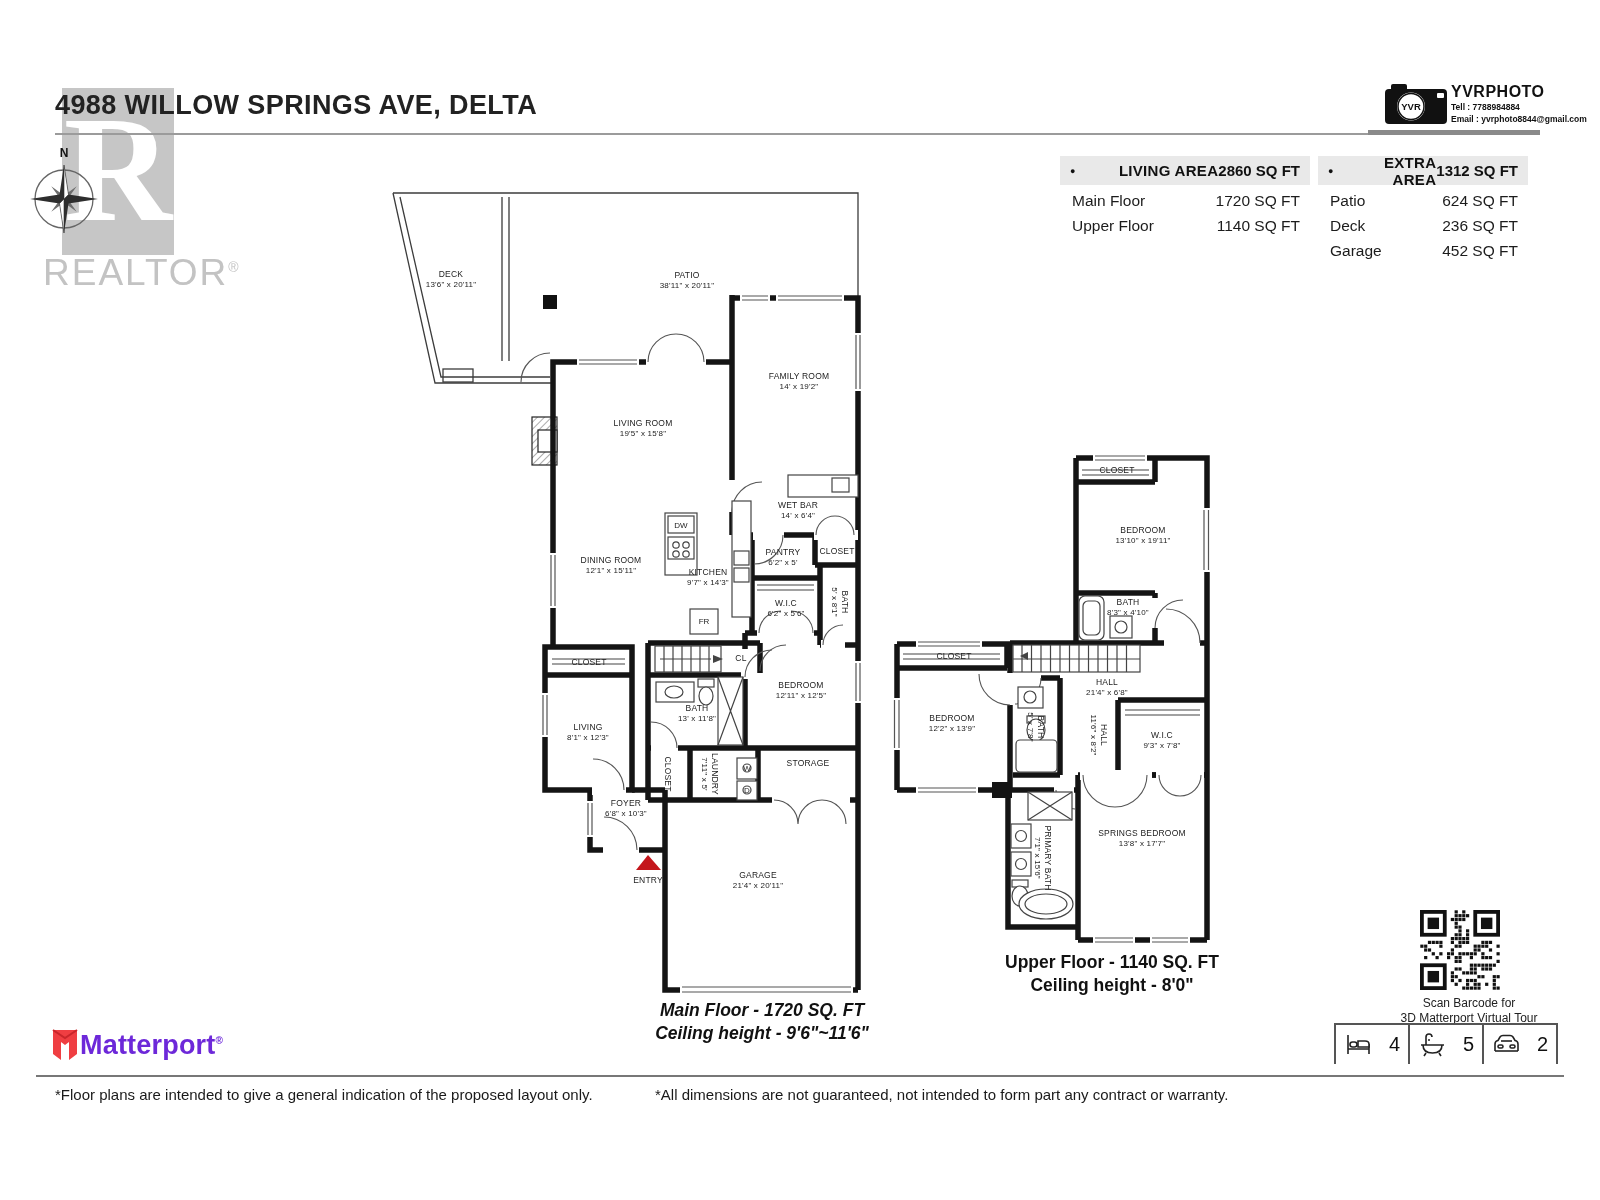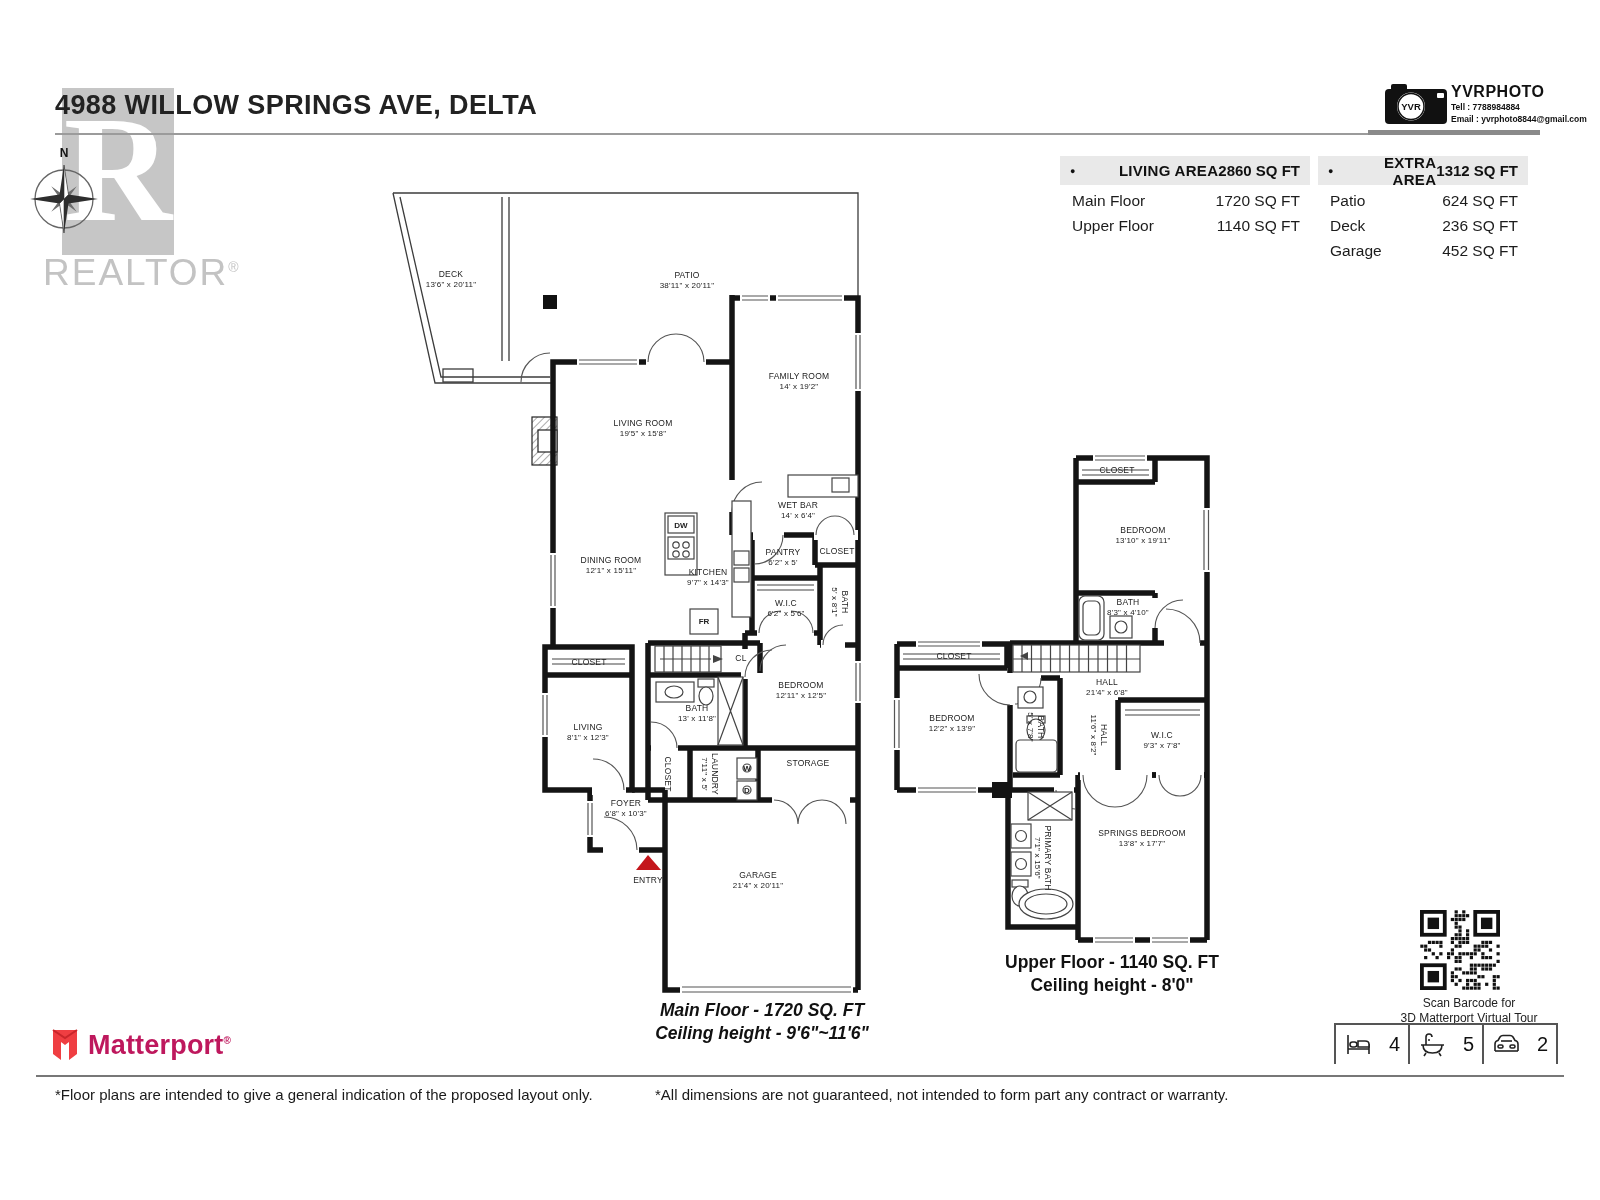--- a/index.html
+++ b/index.html
@@ -24,25 +24,25 @@
   .at-header{display:flex;justify-content:space-between;align-items:center;background:#e9e9e9;height:29px;padding:0 10px;font-weight:bold;font-size:15px;color:#111;}
   .at-bullet{font-size:9px;margin-right:8px;}
   .at-hlabel{flex:1;text-align:right;letter-spacing:.3px;}
   .at-row{display:flex;justify-content:space-between;padding:0 10px 0 12px;font-size:15.5px;margin-top:7px;color:#1c1c1c;}
   
   .plan{position:absolute;z-index:2;}
   .plan svg{position:absolute;left:0;top:0;}
   .rlabel{position:absolute;transform:translate(-50%,-50%);text-align:center;font-size:8.5px;line-height:1.25;color:#222;white-space:nowrap;letter-spacing:.2px;z-index:3;}
   .rlabel .d{font-size:8px;}
   .rlabel.v{transform:translate(-50%,-50%) rotate(90deg);}
-  .fixlabel{position:absolute;transform:translate(-50%,-50%);font-size:8px;color:#222;z-index:3;white-space:nowrap;font-weight:bold;}
+  .fixlabel{position:absolute;transform:translate(-50%,-50%);font-size:8px;color:#222;z-index:3;white-space:nowrap;}
   .caption{position:absolute;transform:translateX(-50%);text-align:center;font-weight:bold;font-size:17.5px;color:#111;line-height:1.3;z-index:5;white-space:nowrap;}
   
   .mp-logo{position:absolute;left:50px;top:1028px;z-index:5;display:flex;align-items:center;}
-  .mp-text{margin-left:8px;font-size:27px;font-weight:bold;color:#be185d;letter-spacing:.2px;}
+  .mp-text{margin-left:0;font-size:27px;font-weight:bold;color:#6d28d9;letter-spacing:.2px;}
   .mp-text sup{font-size:10px;}
   .rule-bottom{position:absolute;left:36px;top:1075px;width:1528px;height:2px;background:#777;z-index:4;}
   .disclaimer{position:absolute;top:1086px;font-size:15px;color:#1a1a1a;z-index:5;}
   
   .qr-wrap{position:absolute;left:1420px;top:910px;z-index:5;}
   .qr-caption{position:absolute;left:1461px;top:996px;transform:translateX(-50%);text-align:center;font-size:12px;color:#222;line-height:1.25;z-index:5;white-space:nowrap;margin-left:8px;}
   .stat-table{position:absolute;left:1334px;top:1023px;width:224px;height:39px;border-top:2px solid #555;display:flex;z-index:5;}
   .stat-cell{flex:1;border-left:2px solid #555;display:flex;align-items:center;justify-content:space-between;padding:0 8px 0 9px;}
   .stat-cell:last-child{border-right:2px solid #555;}
   .stat-num{font-size:20px;color:#111;}

